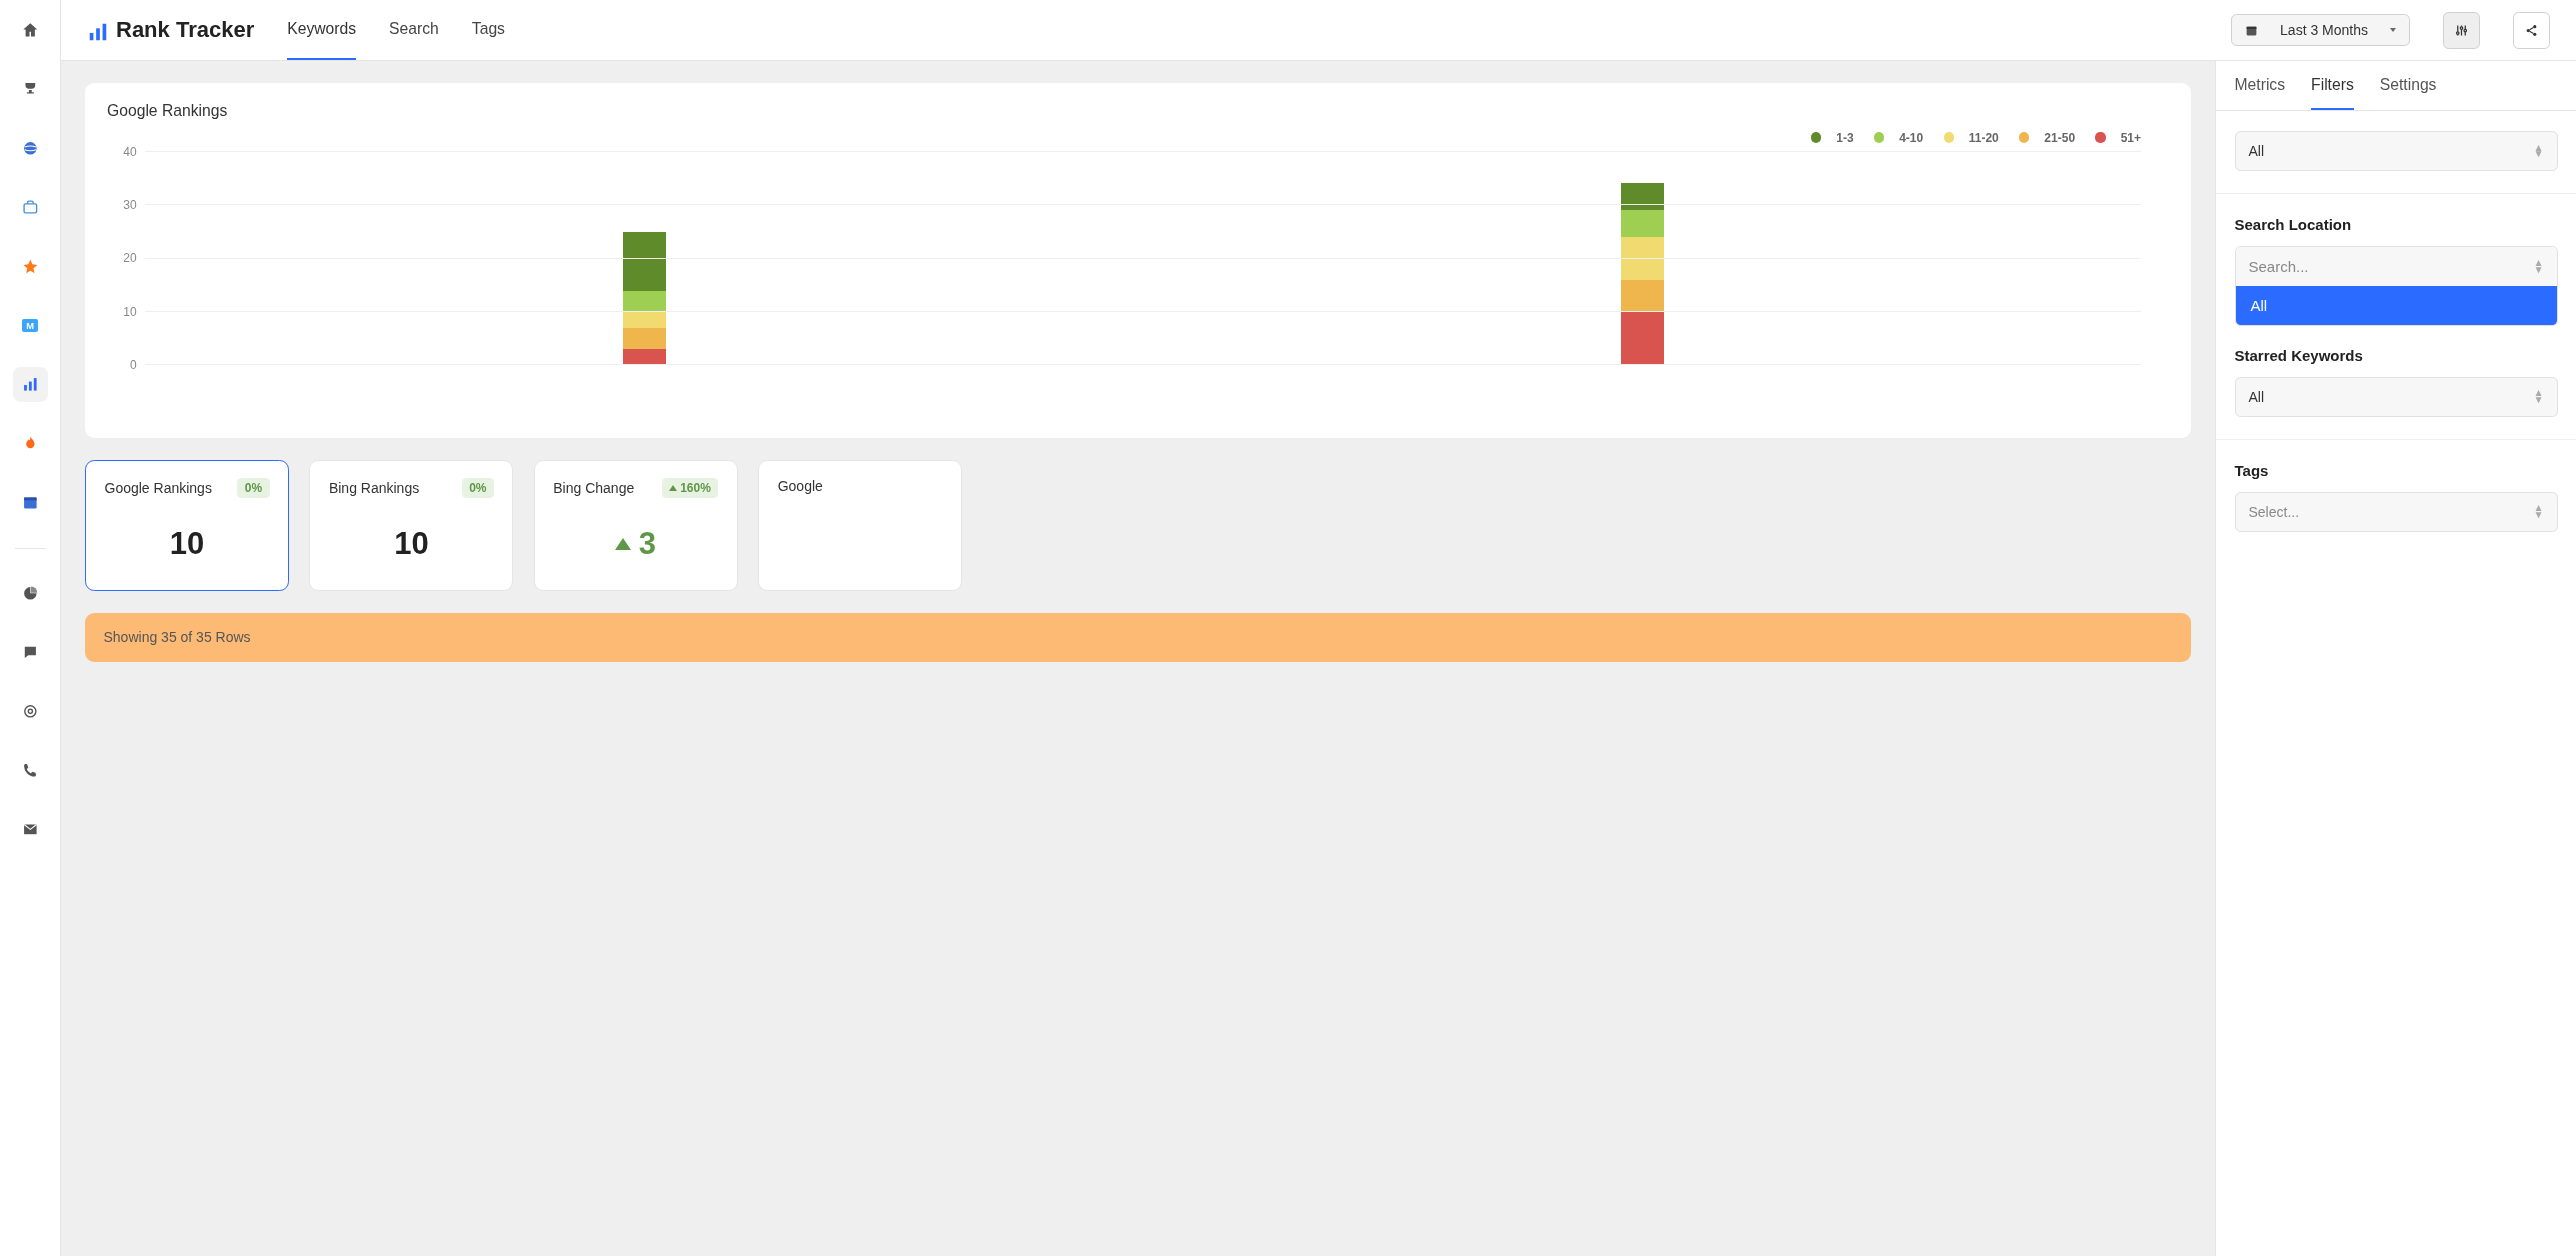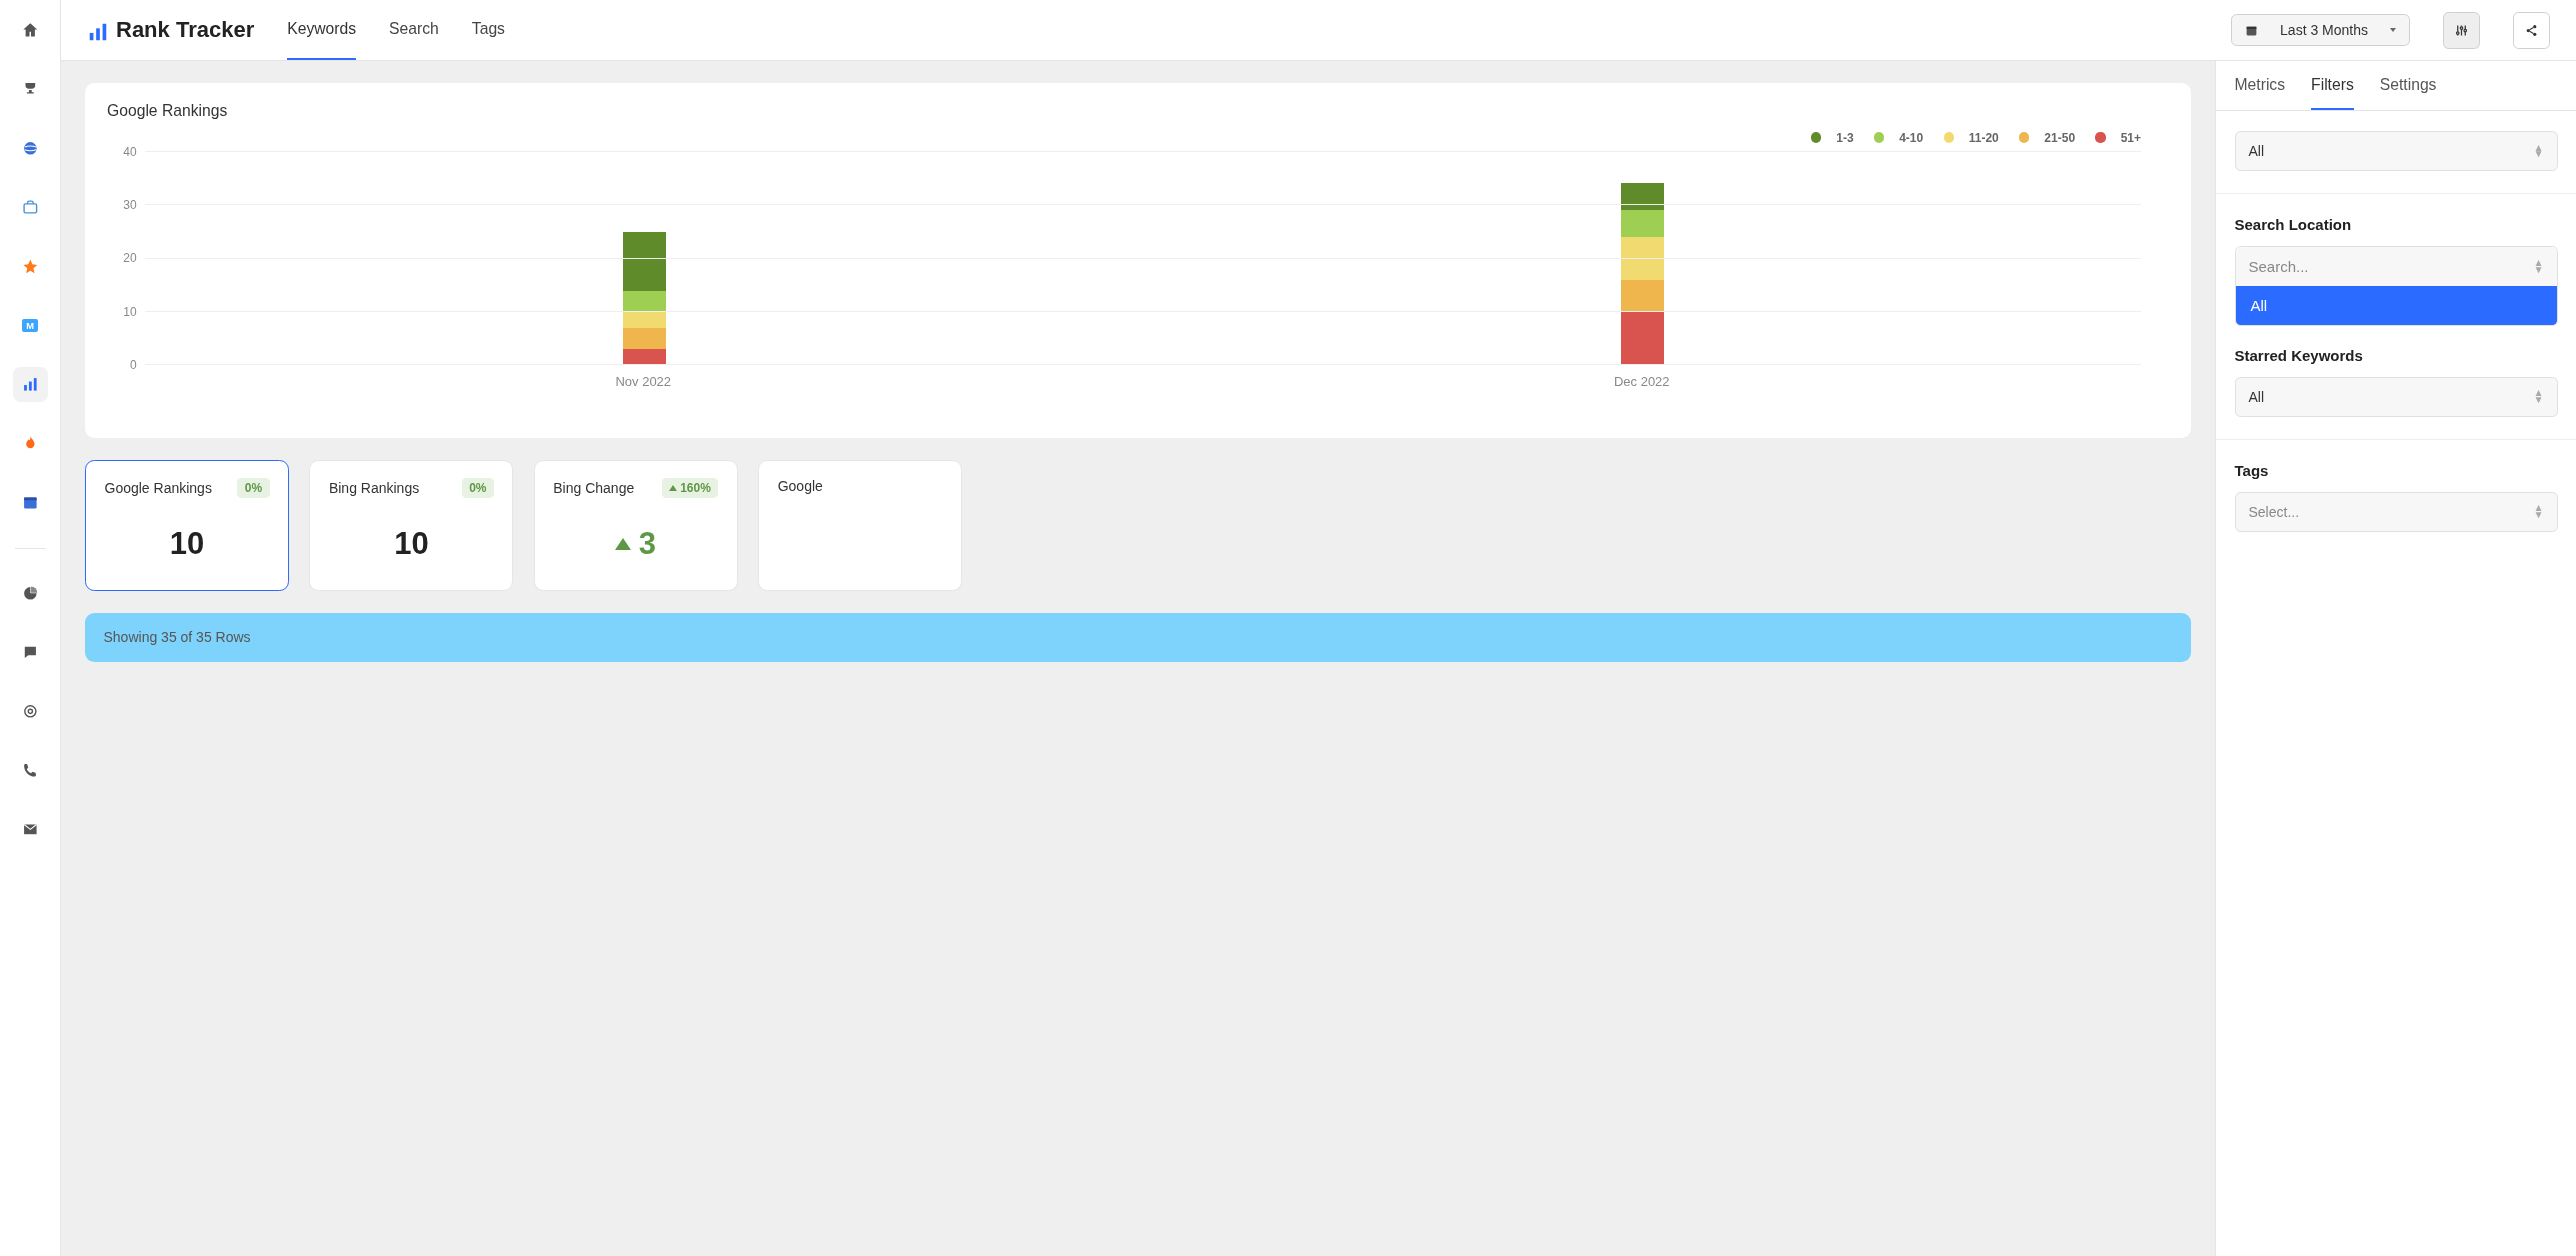--- a/index.html
+++ b/index.html
@@ -66,21 +66,21 @@
 .stats-row { display:flex; gap:20.4px; overflow:hidden; }
 .stat-card { background:#fff; border-radius:9.3px; border:0.9px solid #e5e5e5; padding:16.7px 18.5px 28px; width:204px; flex-shrink:0; cursor:pointer; }
 .stat-card.active { border:1.9px solid #2b6bff; }
 .stat-head { display:flex; align-items:center; justify-content:space-between; }
 .stat-title { font-size:14px; color:#333; white-space:nowrap; overflow:hidden; text-overflow:ellipsis; max-width:111px;}
 .stat-badge { background:#e8f2e3; color:#5e9847; font-size:12px; font-weight:600; padding:2.8px 7.4px; border-radius:4.6px; display:flex; align-items:center; gap:2.8px;}
 .stat-value { font-size:31px; font-weight:800; text-align:center; margin-top:28px; color:#222;}
 .stat-value.change { color:#5e9847; display:flex; align-items:center; justify-content:center; gap:7.4px;}
 .stat-dash { width:20.4px; height:3.7px; background:#c8c8c8; margin:44px auto 0; border-radius:1.9px;}
 
-.table-panel { background:#7dd3fc; border-radius:9.3px; padding:16.7px 18.5px; margin-top:22px; color:#555; font-size:14px;}
+.table-panel { background:#fdba74; border-radius:9.3px; padding:16.7px 18.5px; margin-top:22px; color:#555; font-size:14px;}
 
 
 .rside { width:361px; border-left:0.9px solid #e5e5e5; padding:0 18.5px 18.5px; overflow:auto;}
 .rside-tabs { display:flex; gap:26px; border-bottom:0.9px solid #e5e5e5; height:50px; align-items:center; margin:0 -18.5px; padding:0 18.5px;}
 .rside-tab { font-size:15.7px; color:#555; cursor:pointer; height:100%; display:flex; align-items:center; border-bottom:2.8px solid transparent;}
 .rside-tab.active { border-bottom-color:#2b6bff; color:#333; }
 .field-group { margin-top:20.4px; }
 .field-label { font-size:15px; font-weight:700; color:#222; margin-bottom:13px; }
 .select-box { border:0.9px solid #e0e0e0; background:#f7f7f7; border-radius:5.6px; padding:11px 13px; color:#333; font-size:14px; display:flex; align-items:center; justify-content:space-between; cursor:pointer;}
 .select-box.placeholder { color:#888; }
@@ -283,24 +283,20 @@
                     </div>
                   </div>
                 </div>
             <div class="gridline" style="bottom: 0%;"></div>
                 <div class="gridline" style="bottom: 25%;"></div>
                 <div class="gridline" style="bottom: 50%;"></div>
                 <div class="gridline" style="bottom: 75%;"></div>
                 <div class="gridline" style="bottom: 100%;"></div>
               </div>
           </div>
-          <div class="x-labels" id="x-labels">
-              <div class="x-label">Nov 2022</div>
-              <div class="x-label">Dec 2022</div>
-            </div>
         </div>
       </div>
 
       <div class="stats-row" id="stats-row">
           <div class="stat-card active">
             <div class="stat-head">
               <div class="stat-title">Google Rankings</div>
               <div class="stat-badge">
                 <span>0%</span>
               </div>

